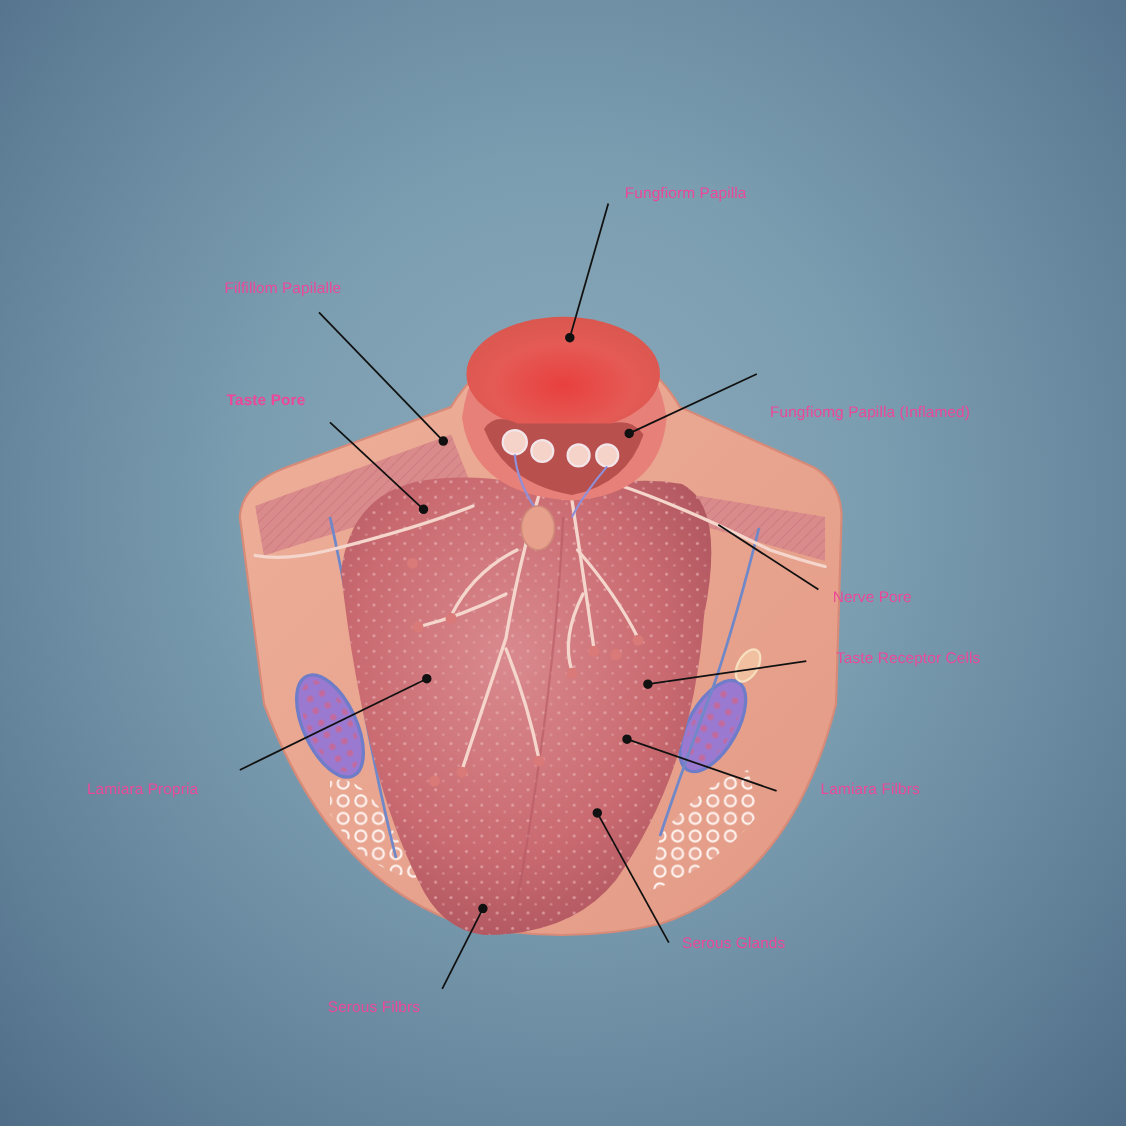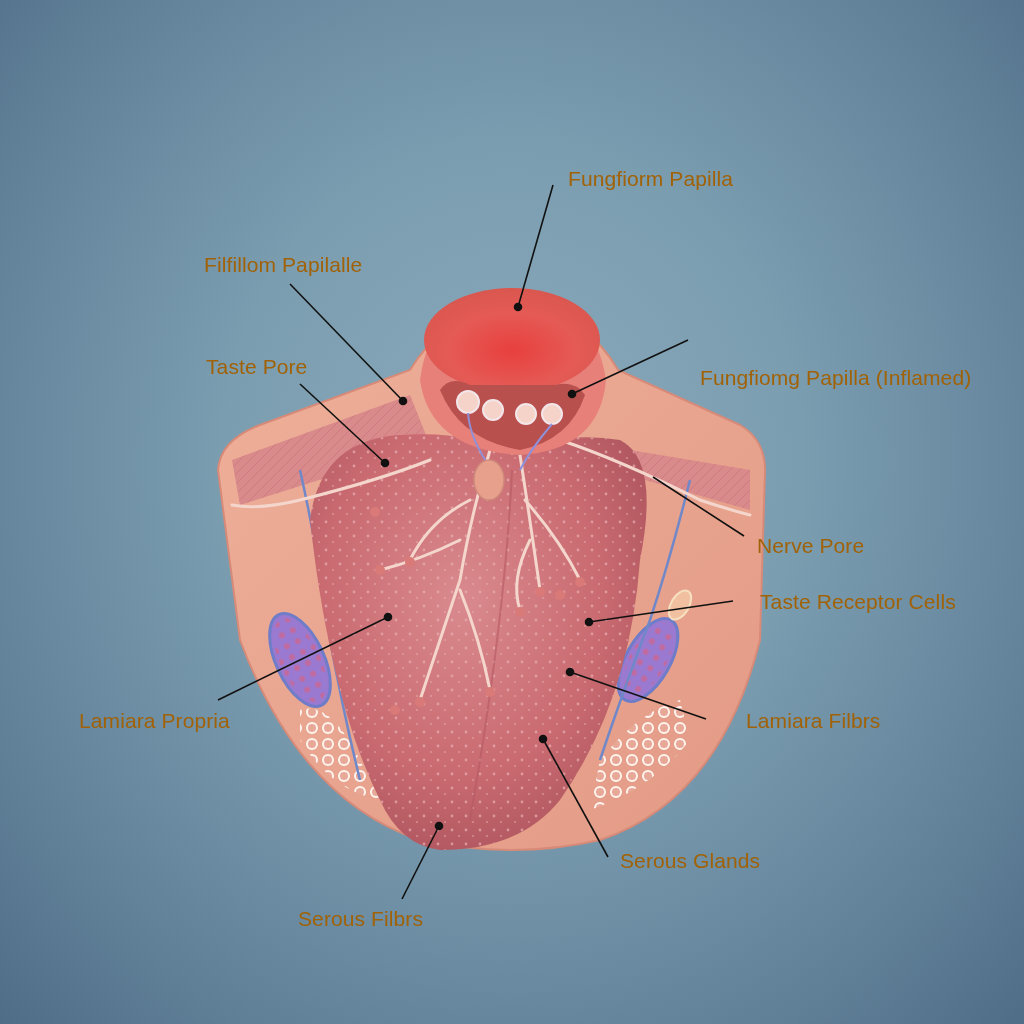--- a/index.html
+++ b/index.html
@@ -3,21 +3,21 @@
 <meta charset="utf-8">
 <style>
   html, body { margin: 0; padding: 0; }
   body {
     width: 1024px; height: 1024px; overflow: hidden; position: relative;
     background: radial-gradient(ellipse at 50% 45%, #8aaabb 0%, #7b9db0 40%, #5f7f97 80%, #4f6d86 100%);
     font-family: "Liberation Sans", "DejaVu Sans", sans-serif;
   }
   #diagram { position: absolute; left: 0; top: 0; width: 1024px; height: 1024px; }
   .label {
-    position: absolute; font-size: 21px; color: #a16207; white-space: nowrap;
+    position: absolute; font-size: 14px; color: #ec4899; white-space: nowrap;
     letter-spacing: 0.1px; line-height: 1;
   }
 </style>
 </head>
 <body>
 
 <svg id="diagram" viewBox="0 0 1024 1024" xmlns="http://www.w3.org/2000/svg">
   <defs>
     <radialGradient id="tongueGrad" cx="45%" cy="40%" r="70%">
       <stop offset="0%" stop-color="#d98a8e"></stop>
@@ -137,19 +137,19 @@
     <line x1="608" y1="857" x2="543" y2="739"></line>
       <circle cx="543" cy="739" r="3.5"></circle>
     <line x1="402" y1="899" x2="439" y2="826"></line>
       <circle cx="439" cy="826" r="3.5"></circle>
   </g>
 </svg>
 
 <div class="label" style="left:568px;top:168px;">Fungfiorm Papilla</div>
 <div class="label" style="left:204px;top:254px;text-align:center;">Filfillom Papilalle</div>
 <div class="label" style="left:700px;top:326px;margin-top:41px;">Fungfiomg Papilla (Inflamed)</div>
-<div class="label" style="left:206px;top:356px;">Taste Pore</div>
+<div class="label" style="left:206px;top:356px;font-weight:bold;">Taste Pore</div>
 <div class="label" style="left:757px;top:535px;">Nerve Pore</div>
 <div class="label" style="left:743px;top:591px;margin-left:17px;">Taste Receptor Cells</div>
 <div class="label" style="left:79px;top:710px;">Lamiara Propria</div>
 <div class="label" style="left:746px;top:710px;">Lamiara Filbrs</div>
 <div class="label" style="left:620px;top:850px;">Serous Glands</div>
 <div class="label" style="left:298px;top:908px;text-align:right;">Serous Filbrs</div>
 
 </body></html>

